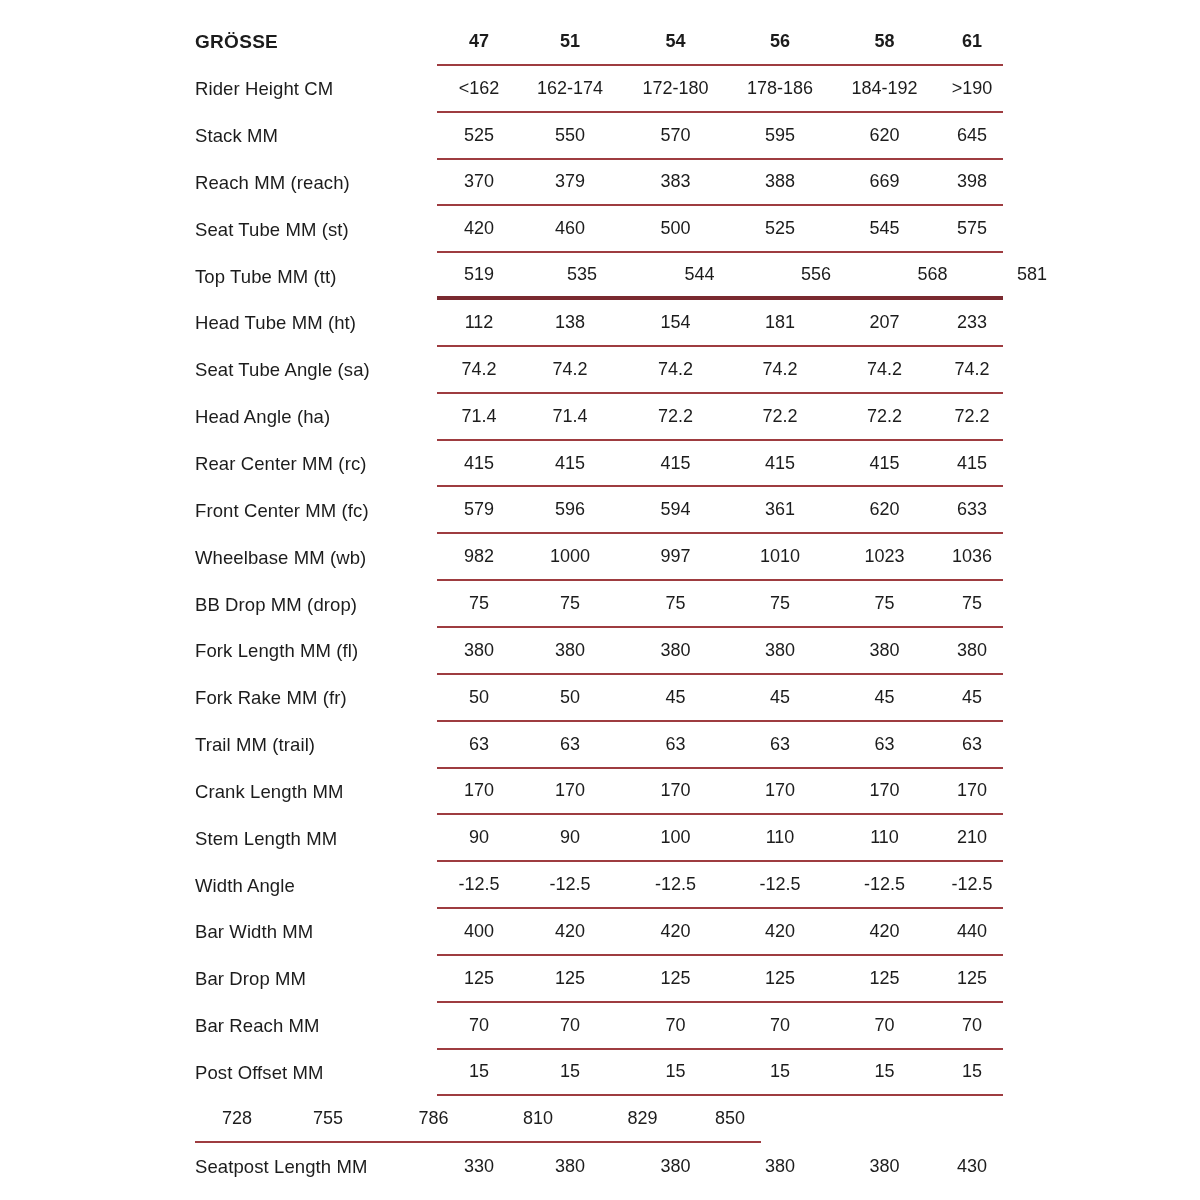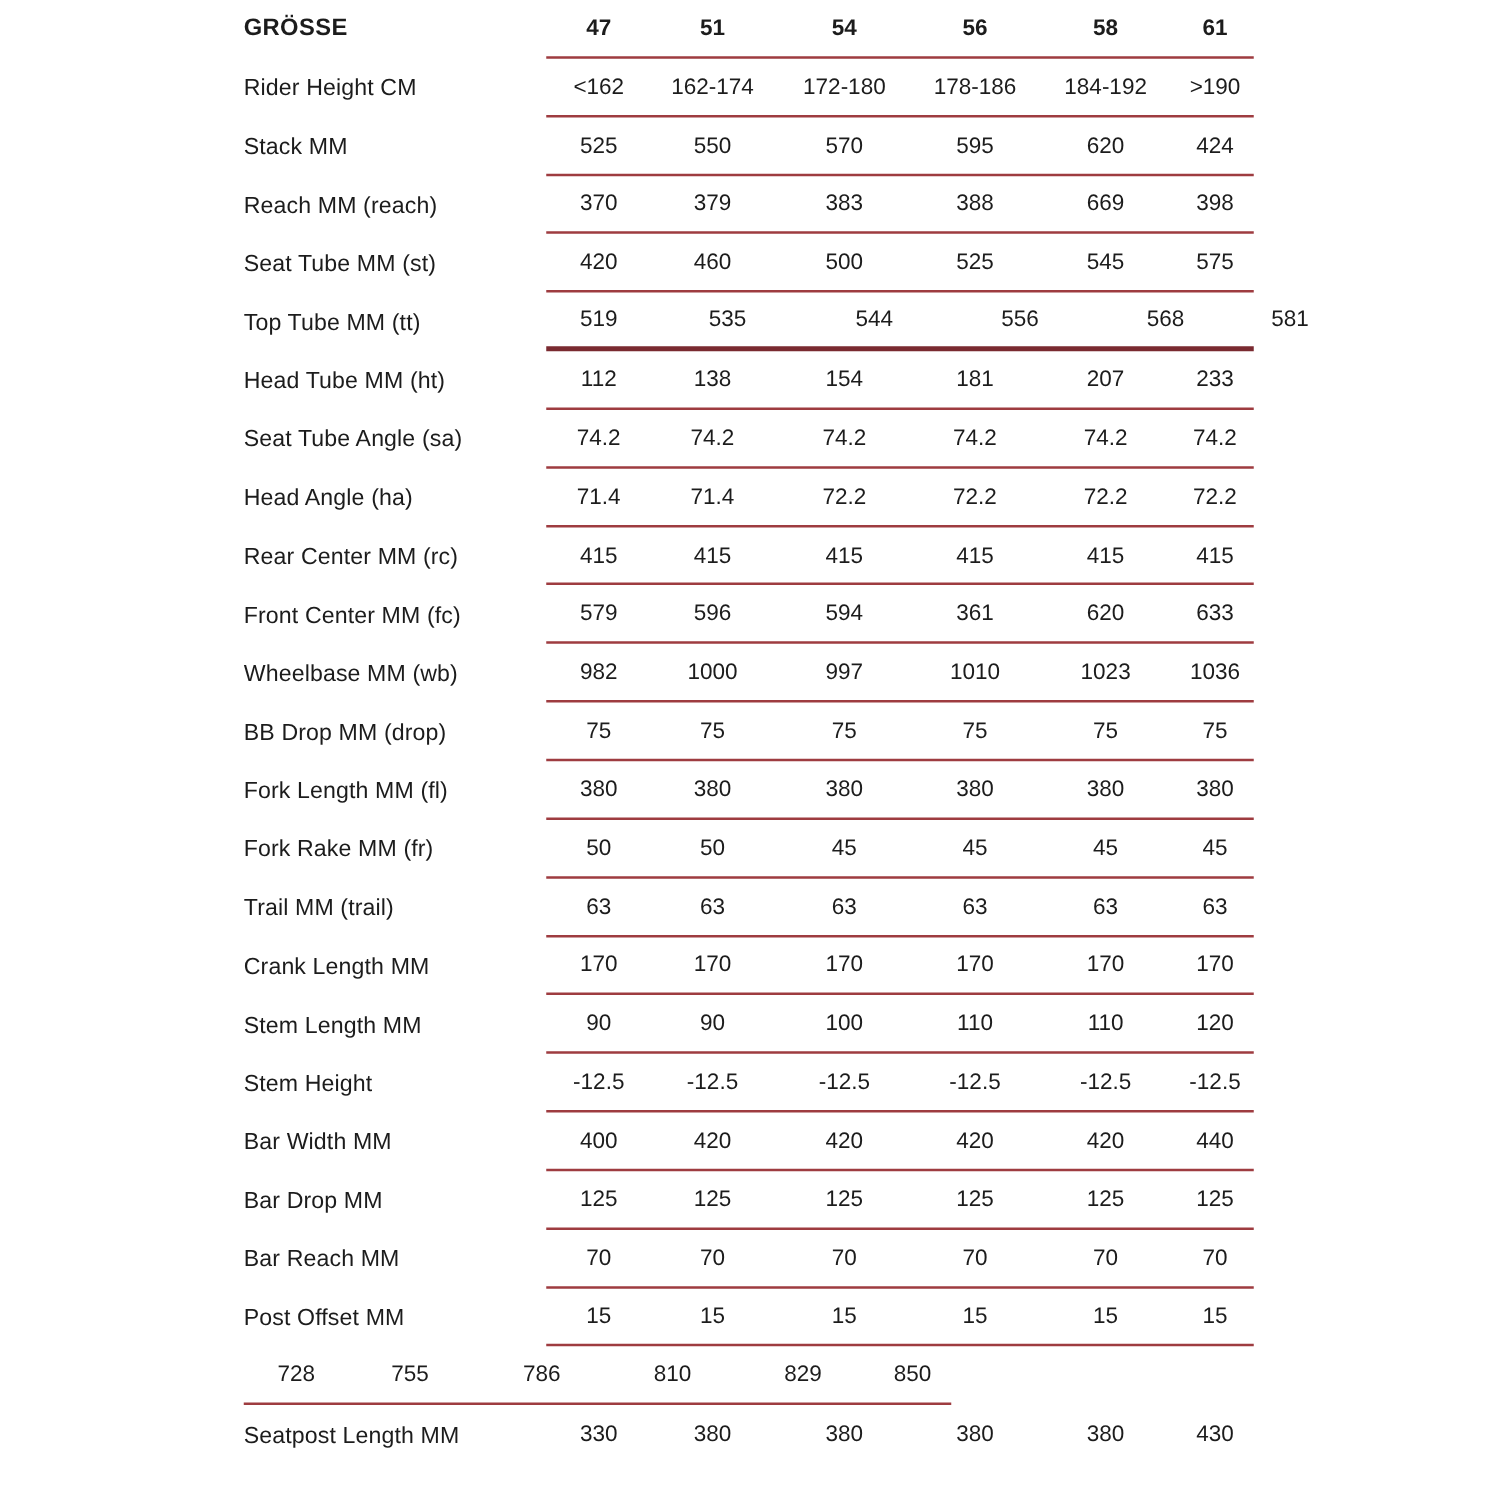--- a/index.html
+++ b/index.html
@@ -9,20 +9,21 @@
     height: 1200px;
     background: var(--bg, #ffffff);
     font-family: "Liberation Sans", sans-serif;
     color: var(--text, #1c1c1c);
     overflow: hidden;
   }
   .geo-table {
     position: absolute;
     left: 195px;
     top: 0;
+    padding-top: 19px;
     width: 808px;
   }
   .row {
     display: flex;
     height: 46.85px;
     align-items: stretch;
   }
   .label-cell {
     width: 242px;
     display: flex;
@@ -77,21 +78,21 @@
         </div>
       </div>
       <div class="row divider-thin">
         <div class="cell label-cell">Stack MM</div>
         <div class="values">
           <div class="cell value-cell">525</div>
           <div class="cell value-cell">550</div>
           <div class="cell value-cell">570</div>
           <div class="cell value-cell">595</div>
           <div class="cell value-cell">620</div>
-          <div class="cell value-cell">424</div>
+          <div class="cell value-cell">645</div>
         </div>
       </div>
       <div class="row divider-thin">
         <div class="cell label-cell">Reach MM (reach)</div>
         <div class="values">
           <div class="cell value-cell">370</div>
           <div class="cell value-cell">379</div>
           <div class="cell value-cell">383</div>
           <div class="cell value-cell">388</div>
           <div class="cell value-cell">669</div>
@@ -242,25 +243,25 @@
         </div>
       </div>
       <div class="row divider-thin">
         <div class="cell label-cell">Stem Length MM</div>
         <div class="values">
           <div class="cell value-cell">90</div>
           <div class="cell value-cell">90</div>
           <div class="cell value-cell">100</div>
           <div class="cell value-cell">110</div>
           <div class="cell value-cell">110</div>
-          <div class="cell value-cell">120</div>
-        </div>
-      </div>
-      <div class="row divider-thin">
-        <div class="cell label-cell">Stem Height</div>
+          <div class="cell value-cell">210</div>
+        </div>
+      </div>
+      <div class="row divider-thin">
+        <div class="cell label-cell">Width Angle</div>
         <div class="values">
           <div class="cell value-cell">-12.5</div>
           <div class="cell value-cell">-12.5</div>
           <div class="cell value-cell">-12.5</div>
           <div class="cell value-cell">-12.5</div>
           <div class="cell value-cell">-12.5</div>
           <div class="cell value-cell">-12.5</div>
         </div>
       </div>
       <div class="row divider-thin">

